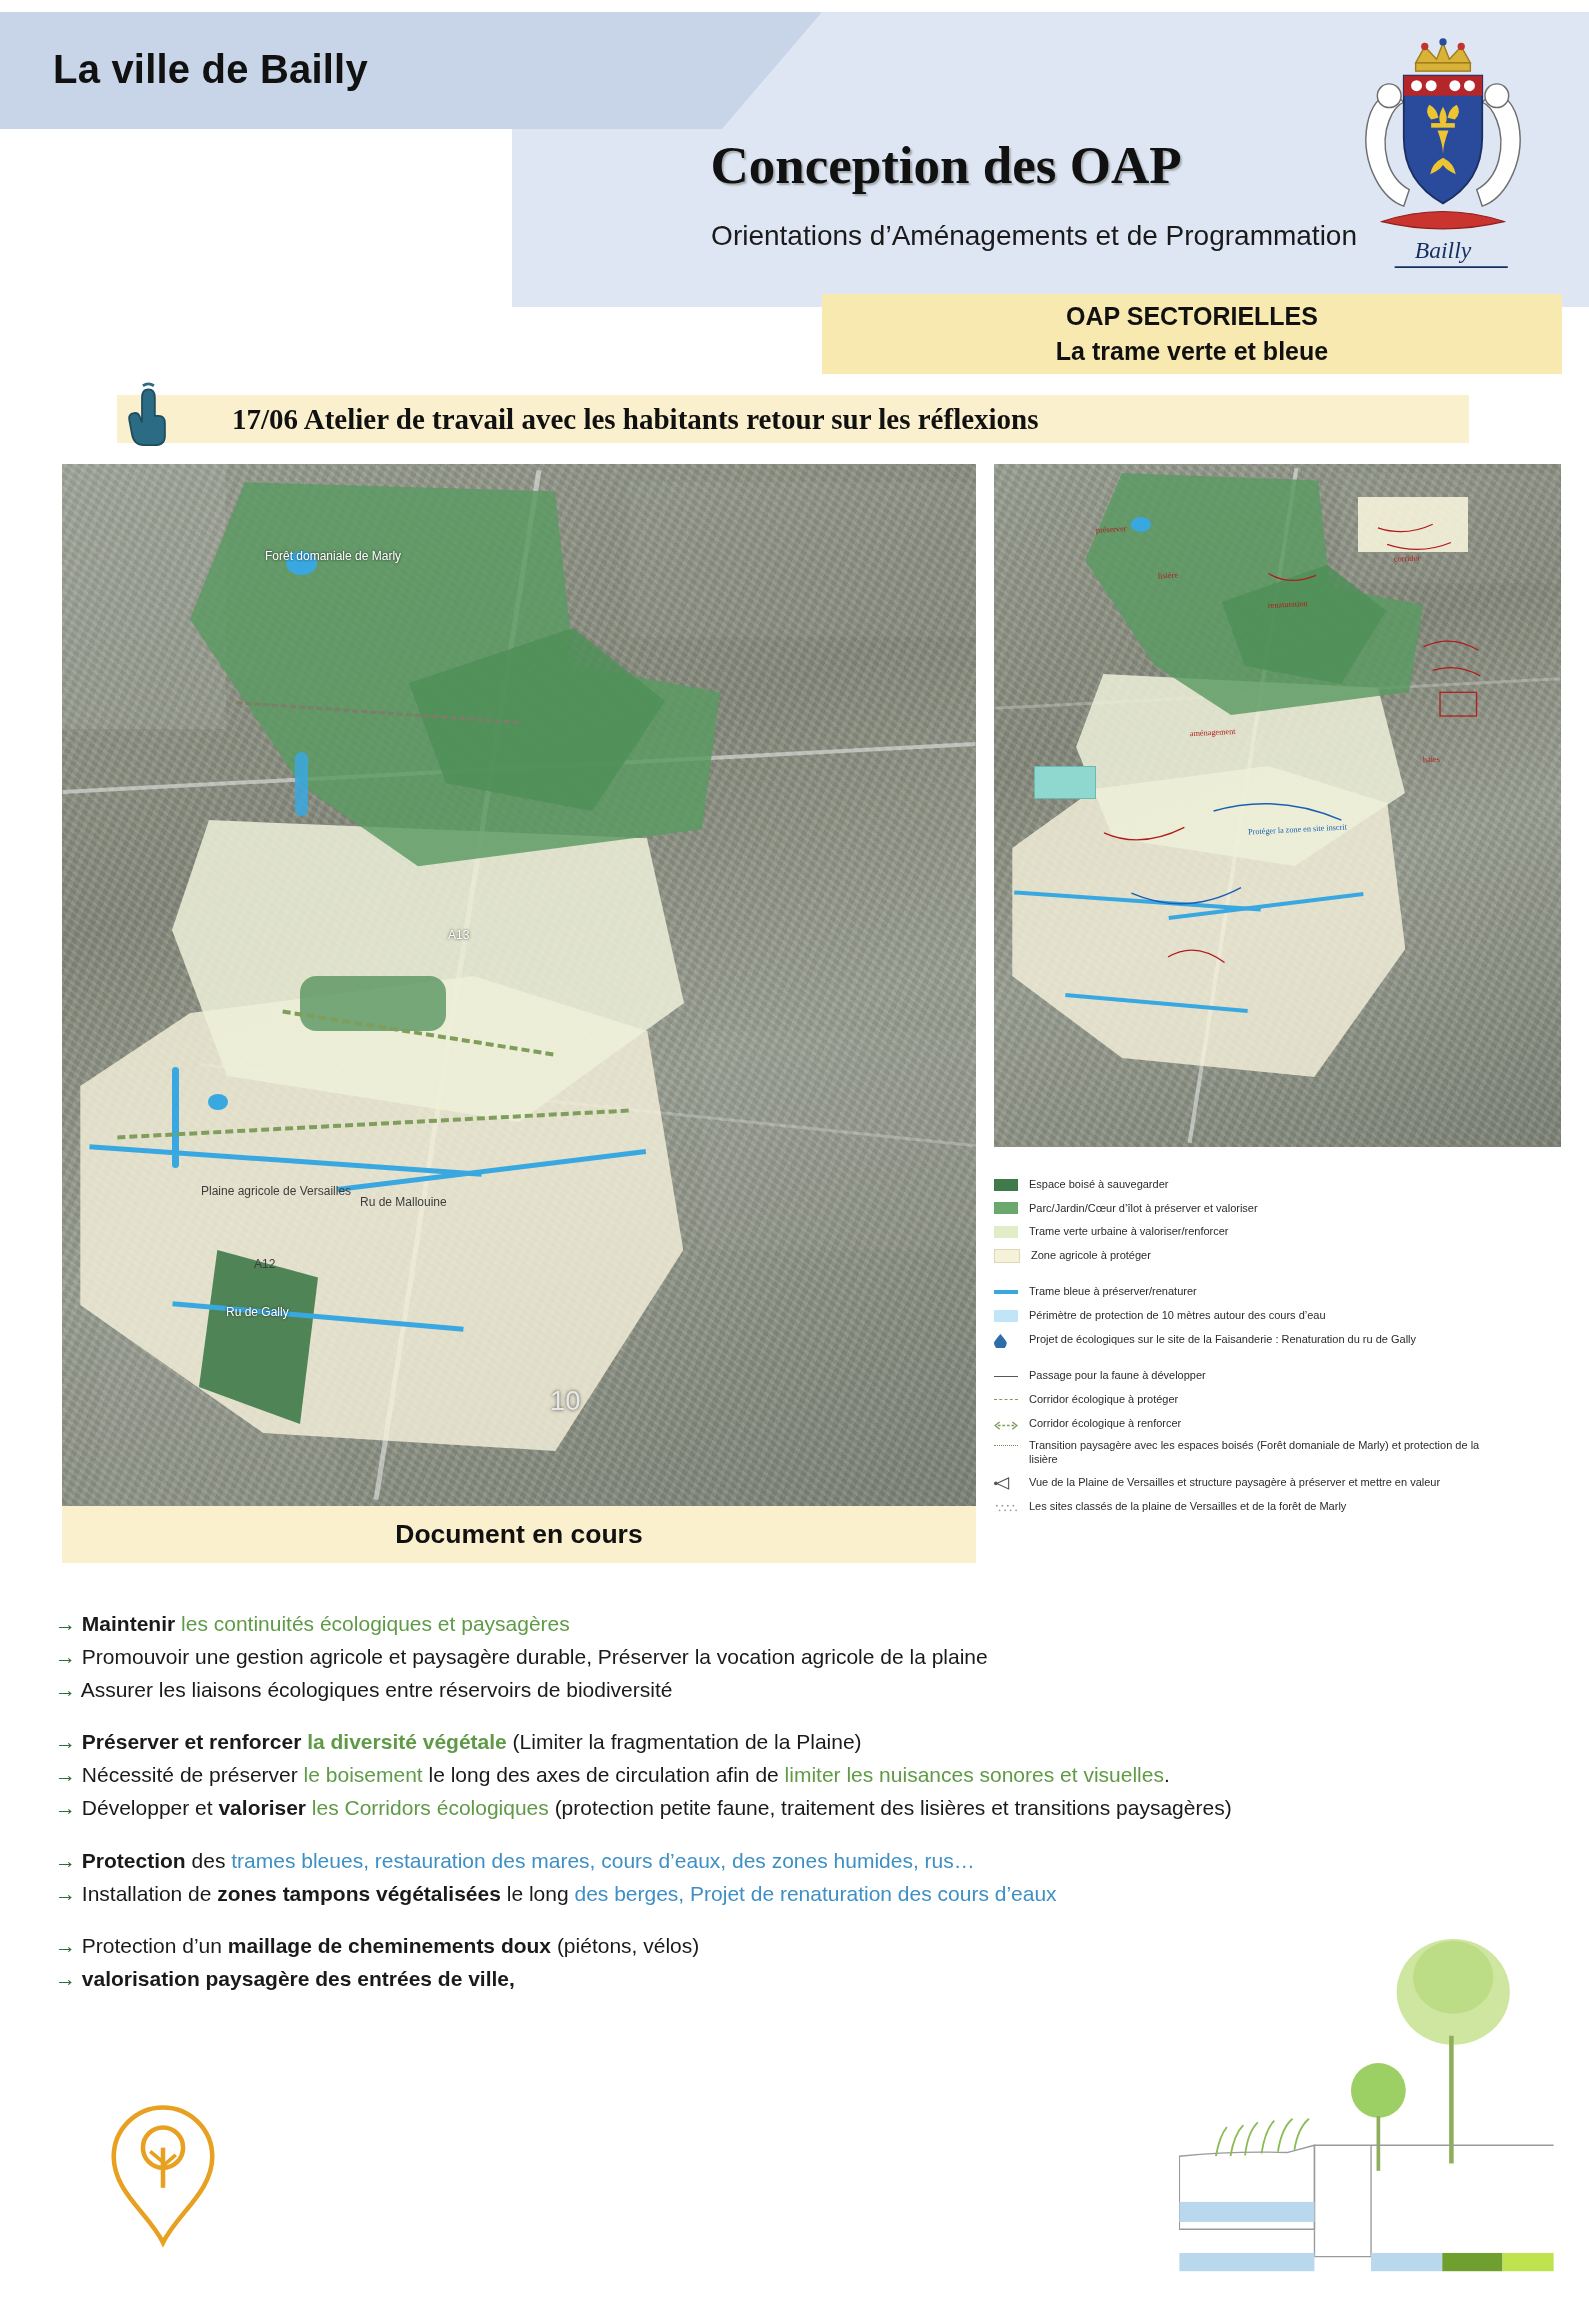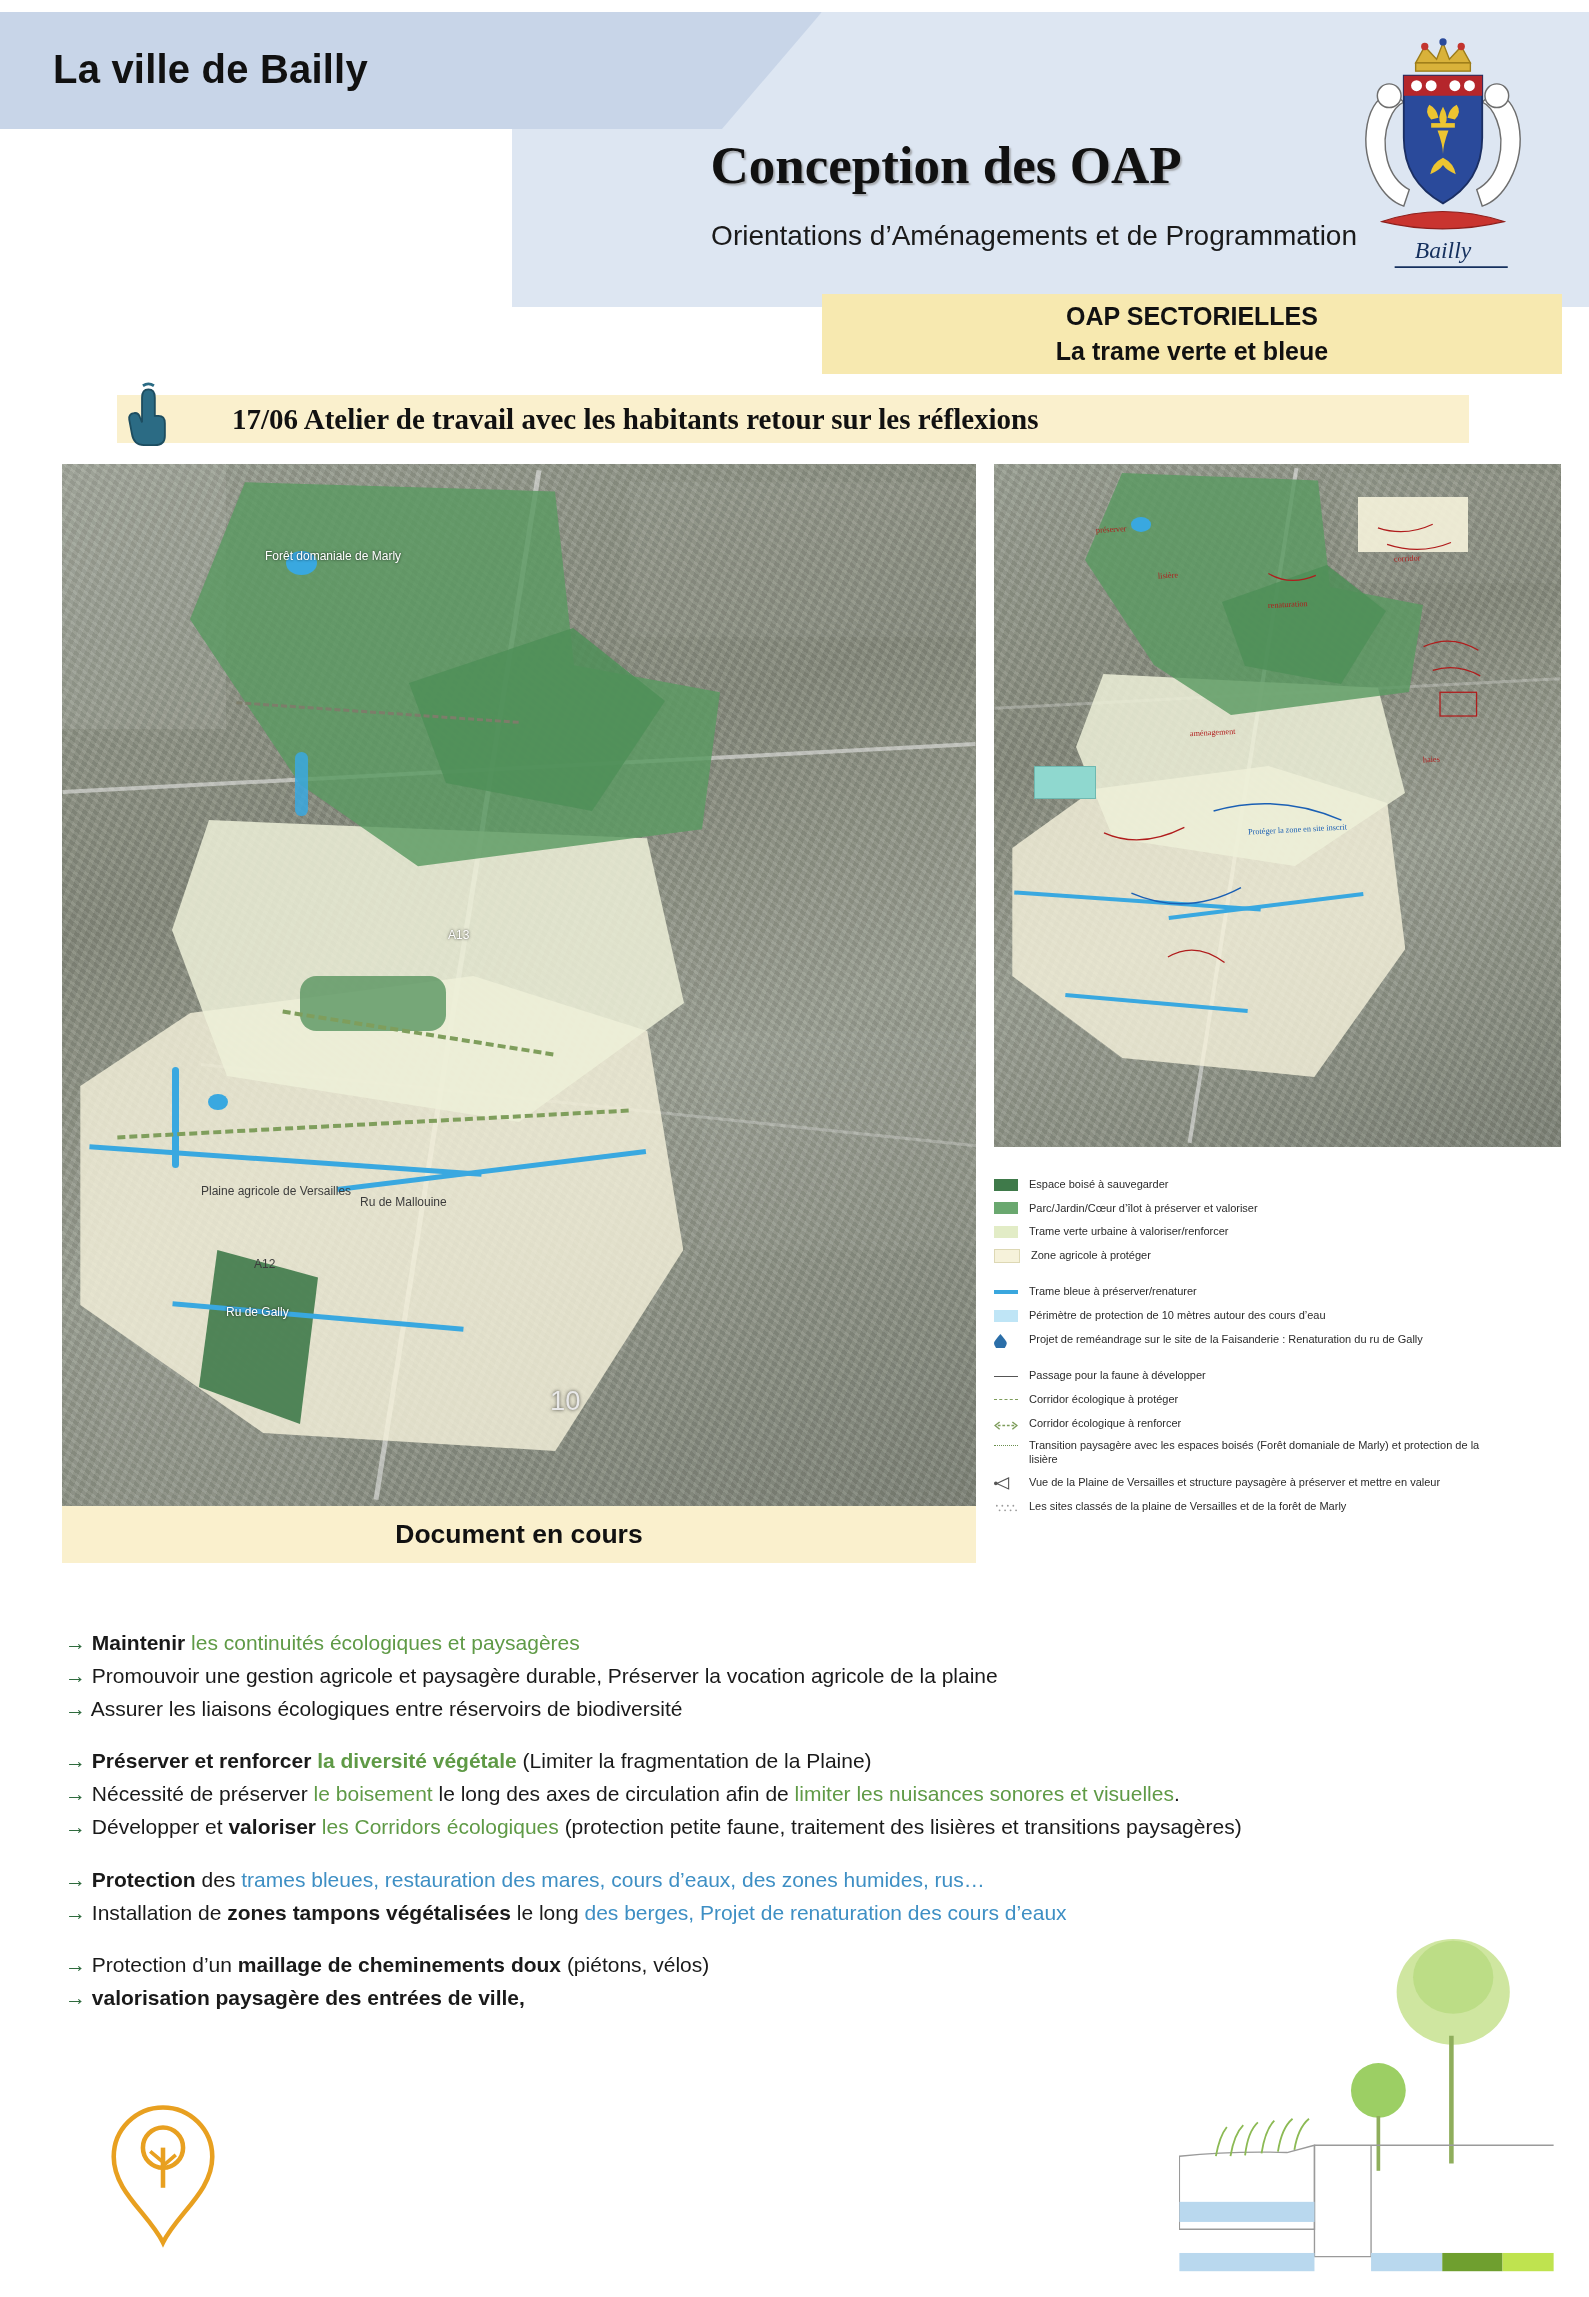--- a/index.html
+++ b/index.html
@@ -137,21 +137,21 @@
   .sym-c{background:#e2ecc6;}
   .sym-d{background:#f6f2da;border:0.9px solid #ddd8b4;}
   .sym-e{background:#3aa7de;height:3.7px;}
   .sym-f{background:#bfe5f6;}
   .sym-g{background:transparent;}
   .sym-line{border-top:1.8px solid #555;background:transparent;height:0;}
   .sym-dash{border-top:1.8px dashed #7d9c5a;background:transparent;height:0;}
   .sym-dot{border-top:1.8px dotted #6b8f4e;background:transparent;height:0;}
 
   
-  .bullets{position:absolute;left:65px;top:1608px;width:1499px;margin-top:19px;}
+  .bullets{position:absolute;left:55px;top:1608px;width:1499px;}
   .bline{font-size:21px;line-height:31px;color:#1a1a1a;margin-bottom:1.8px;}
   .bline .arw{color:#2f6b3e;font-weight:bold;}
   .green{color:#5f9a46;}
   .blue{color:#3e8fc4;}
   .bold{font-weight:bold;}
   .gap{height:20px;}
 
   
   .tree-logo{position:absolute;left:99px;top:2102px;width:128px;height:146px;}
   .landscape{position:absolute;left:1179px;top:1928px;width:375px;height:356px;}
@@ -348,21 +348,21 @@
   <div class="legend-row">
     <div class="legend-sym sym-f"></div>
     <div class="legend-txt">Périmètre de protection de 10 mètres autour des cours d’eau</div>
   </div>
   <div class="legend-row">
     <div class="legend-sym sym-g">
       <svg width="12.8" height="14.6" viewBox="0 0 14 16">
           <path d="M7 0 q7 8 7 10 a7 7 0 0 1 -14 0 q0 -2 7 -10 Z" fill="#2b6ea8"></path>
         </svg>
     </div>
-    <div class="legend-txt">Projet de reméandrage sur le site de la Faisanderie : Renaturation du ru de Gally</div>
+    <div class="legend-txt">Projet de écologiques sur le site de la Faisanderie : Renaturation du ru de Gally</div>
   </div>
 
   <div style="height:12.8px;"></div>
 
   <div class="legend-row">
     <div class="legend-sym sym-line"></div>
     <div class="legend-txt">Passage pour la faune à développer</div>
   </div>
   <div class="legend-row">
     <div class="legend-sym sym-dash"></div>

